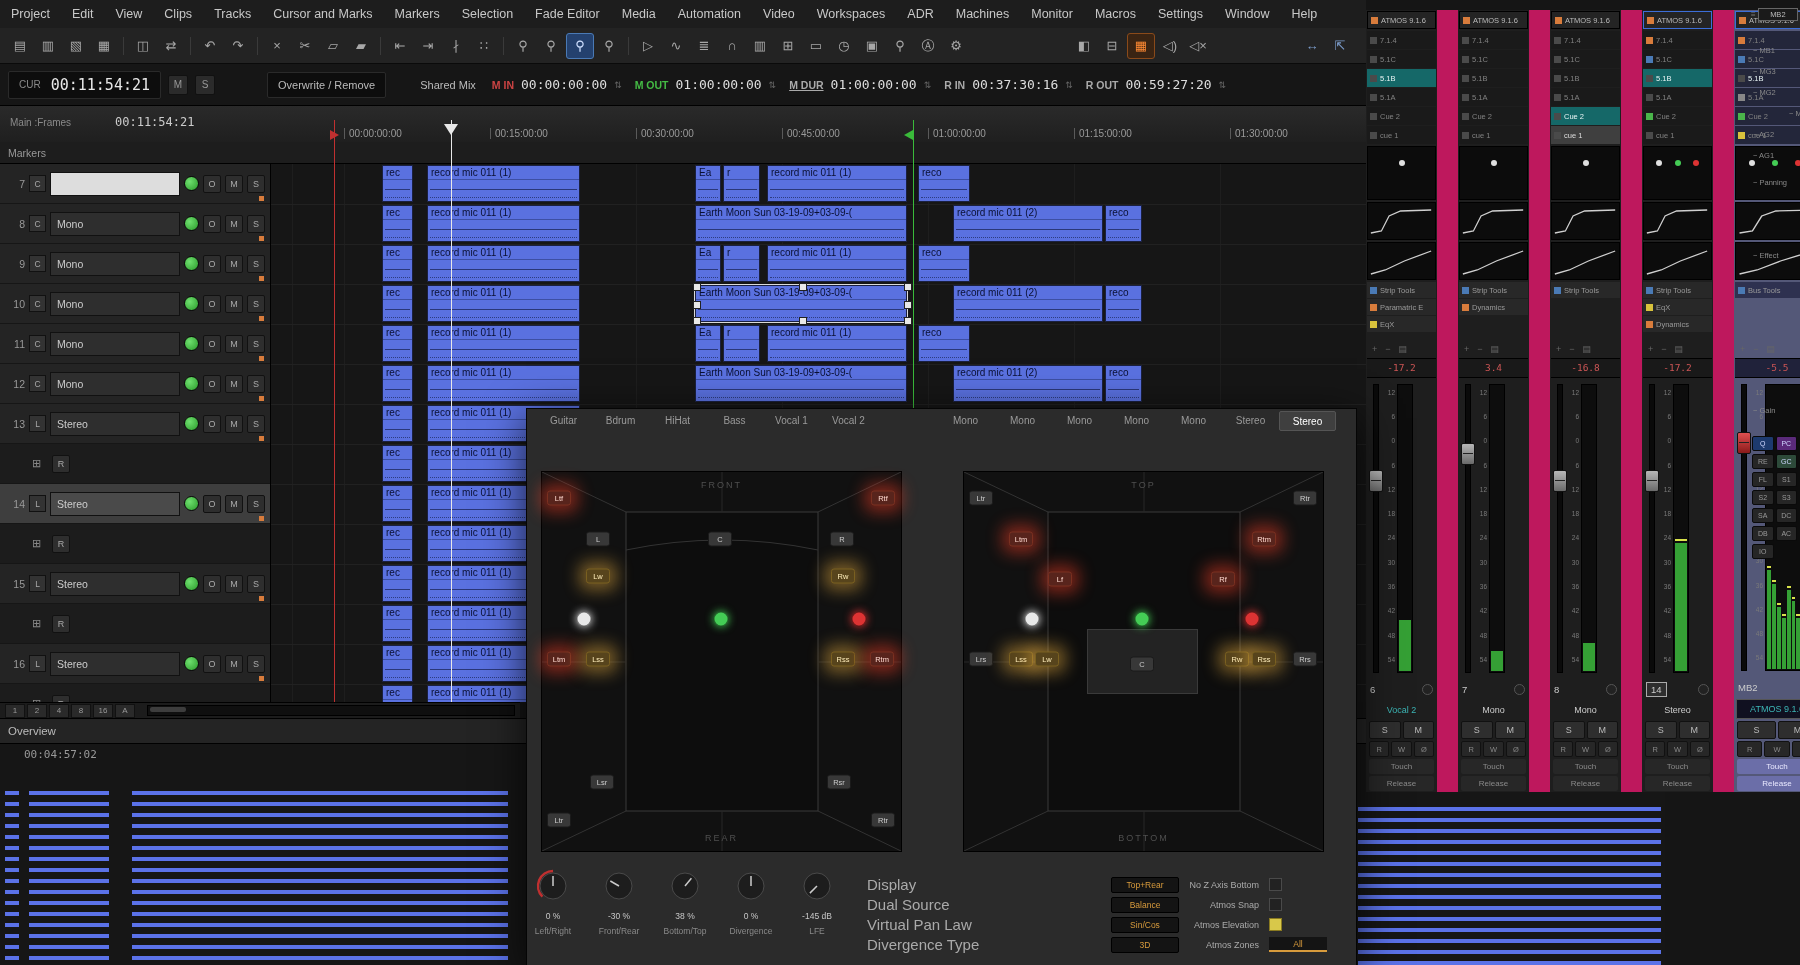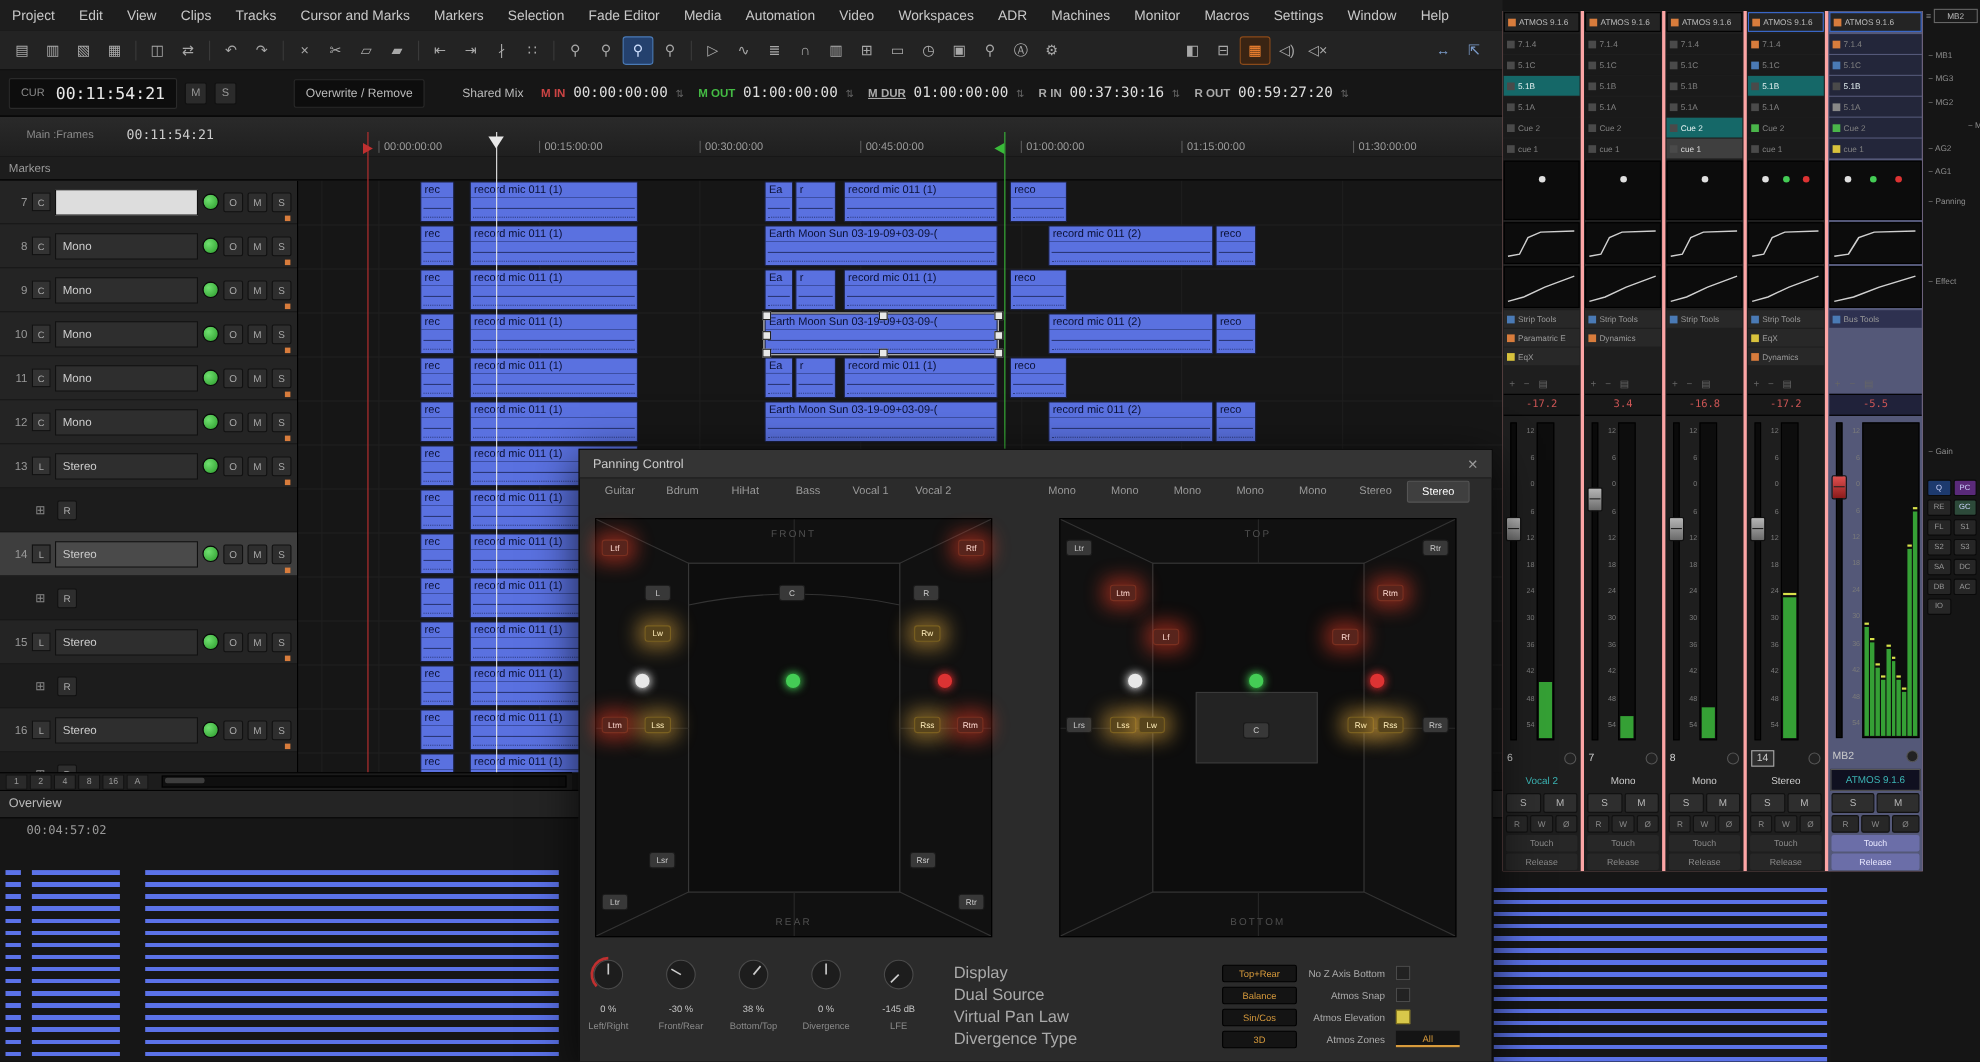--- a/index.html
+++ b/index.html
@@ -39,21 +39,21 @@
   .tmix{margin-left:34px;font-size:11px;color:#bbb;}
   .tfields{display:flex;align-items:center;margin-left:16px;gap:13px;}
   .tfield{display:flex;align-items:center;gap:7px;}
   .tf-label{font-size:10.5px;font-weight:bold;}
   .tf-value{font-size:13px;color:#dedede;font-family:"DejaVu Sans Mono",monospace;}
   .tf-spin{font-size:9px;color:#666;}
 
   
   #ruler{position:absolute;left:0;top:106px;width:1366px;height:36px;
          background:linear-gradient(#2a2a2a,#1f1f1f);border-bottom:1px solid #000;z-index:15;overflow:hidden;}
-  .rfmt{position:absolute;left:24px;top:11px;font-size:10px;color:#8a8a8a;}
+  .rfmt{position:absolute;left:10px;top:11px;font-size:10px;color:#8a8a8a;}
   .rtime{position:absolute;left:115px;top:9px;font-size:12px;color:#cccccc;font-family:"DejaVu Sans Mono",monospace;}
   #ruler-ticks{position:absolute;inset:0;}
   .tick{position:absolute;bottom:3px;font-size:10px;color:#9a9a9a;border-left:1px solid #5a5a5a;
         padding-left:4px;line-height:11px;white-space:nowrap;}
 
   
   #markersrow{position:absolute;left:0;top:142px;width:1366px;height:22px;background:#1d1d1d;
               border-bottom:1px solid #000;display:flex;align-items:center;padding-left:8px;
               box-sizing:border-box;font-size:10.5px;color:#999;z-index:15;}
 
@@ -146,22 +146,22 @@
   .polab{width:224px;font-size:15px;color:#aaa;margin-right:20px;}
   .pobtn{width:66px;height:14px;background:#141414;border:1px solid #000;color:#d89b3c;font-size:8.5px;
          display:flex;align-items:center;justify-content:center;border-radius:2px;}
   .pclab{width:172px;text-align:right;font-size:9px;color:#aaa;margin-right:10px;}
   .pcheck{width:11px;height:11px;background:#222;border:1px solid #4a4a4a;}
   .pcheck.on{background:#d8c84a;border-color:#8a7a20;}
   .pall{width:58px;height:13px;background:#141414;border-bottom:2px solid #d89b3c;color:#d89b3c;
         font-size:8.5px;display:flex;align-items:center;justify-content:center;}
 
   
-  #mixer{position:absolute;left:1366px;top:10px;width:382px;height:782px;background:#fca5a5;
-         display:flex;gap:3px;z-index:40;}
+  #mixer{position:absolute;left:1366px;top:10px;width:382px;height:782px;background:#be185d;
+         display:flex;gap:21px;z-index:40;}
   .strip{width:71px;background:#1e1e1e;display:flex;flex-direction:column;gap:2px;padding:1px;
          box-sizing:border-box;flex:0 0 auto;}
   .strip.wide{width:86px;background:#545878;}
   .s-out{height:16px;display:flex;align-items:center;gap:3px;padding:0 3px;background:#242424;
          border:1px solid #000;font-size:7.5px;color:#bbb;white-space:nowrap;overflow:hidden;flex:0 0 auto;}
   .s-out.hsel{border-color:#3c6ed8;}
   .oic{width:7px;height:7px;background:#d87c3c;flex:0 0 auto;}
   .s-sends{display:flex;flex-direction:column;gap:1px;flex:0 0 auto;}
   .send{height:18px;display:flex;align-items:center;gap:3px;padding:0 3px;background:#1a1a1a;
         font-size:7.5px;color:#828282;white-space:nowrap;overflow:hidden;}
@@ -1279,24 +1279,20 @@
         <span class="rbtn">S3</span>
         <span class="rbtn">SA</span>
         <span class="rbtn">DC</span>
         <span class="rbtn">DB</span>
         <span class="rbtn">AC</span>
         <span class="rbtn">IO</span>
       </div>
     </div>
 
   <div id="pandlg">
-    <div class="ptitle">
-      <span>Panning Control</span>
-      <span class="pclose">✕</span>
-    </div>
     <div id="ptabs">
         <span class="ptab">Guitar</span>
         <span class="ptab">Bdrum</span>
         <span class="ptab">HiHat</span>
         <span class="ptab">Bass</span>
         <span class="ptab">Vocal 1</span>
         <span class="ptab" style="margin-right: 60px;">Vocal 2</span>
         <span class="ptab">Mono</span>
         <span class="ptab">Mono</span>
         <span class="ptab">Mono</span>

